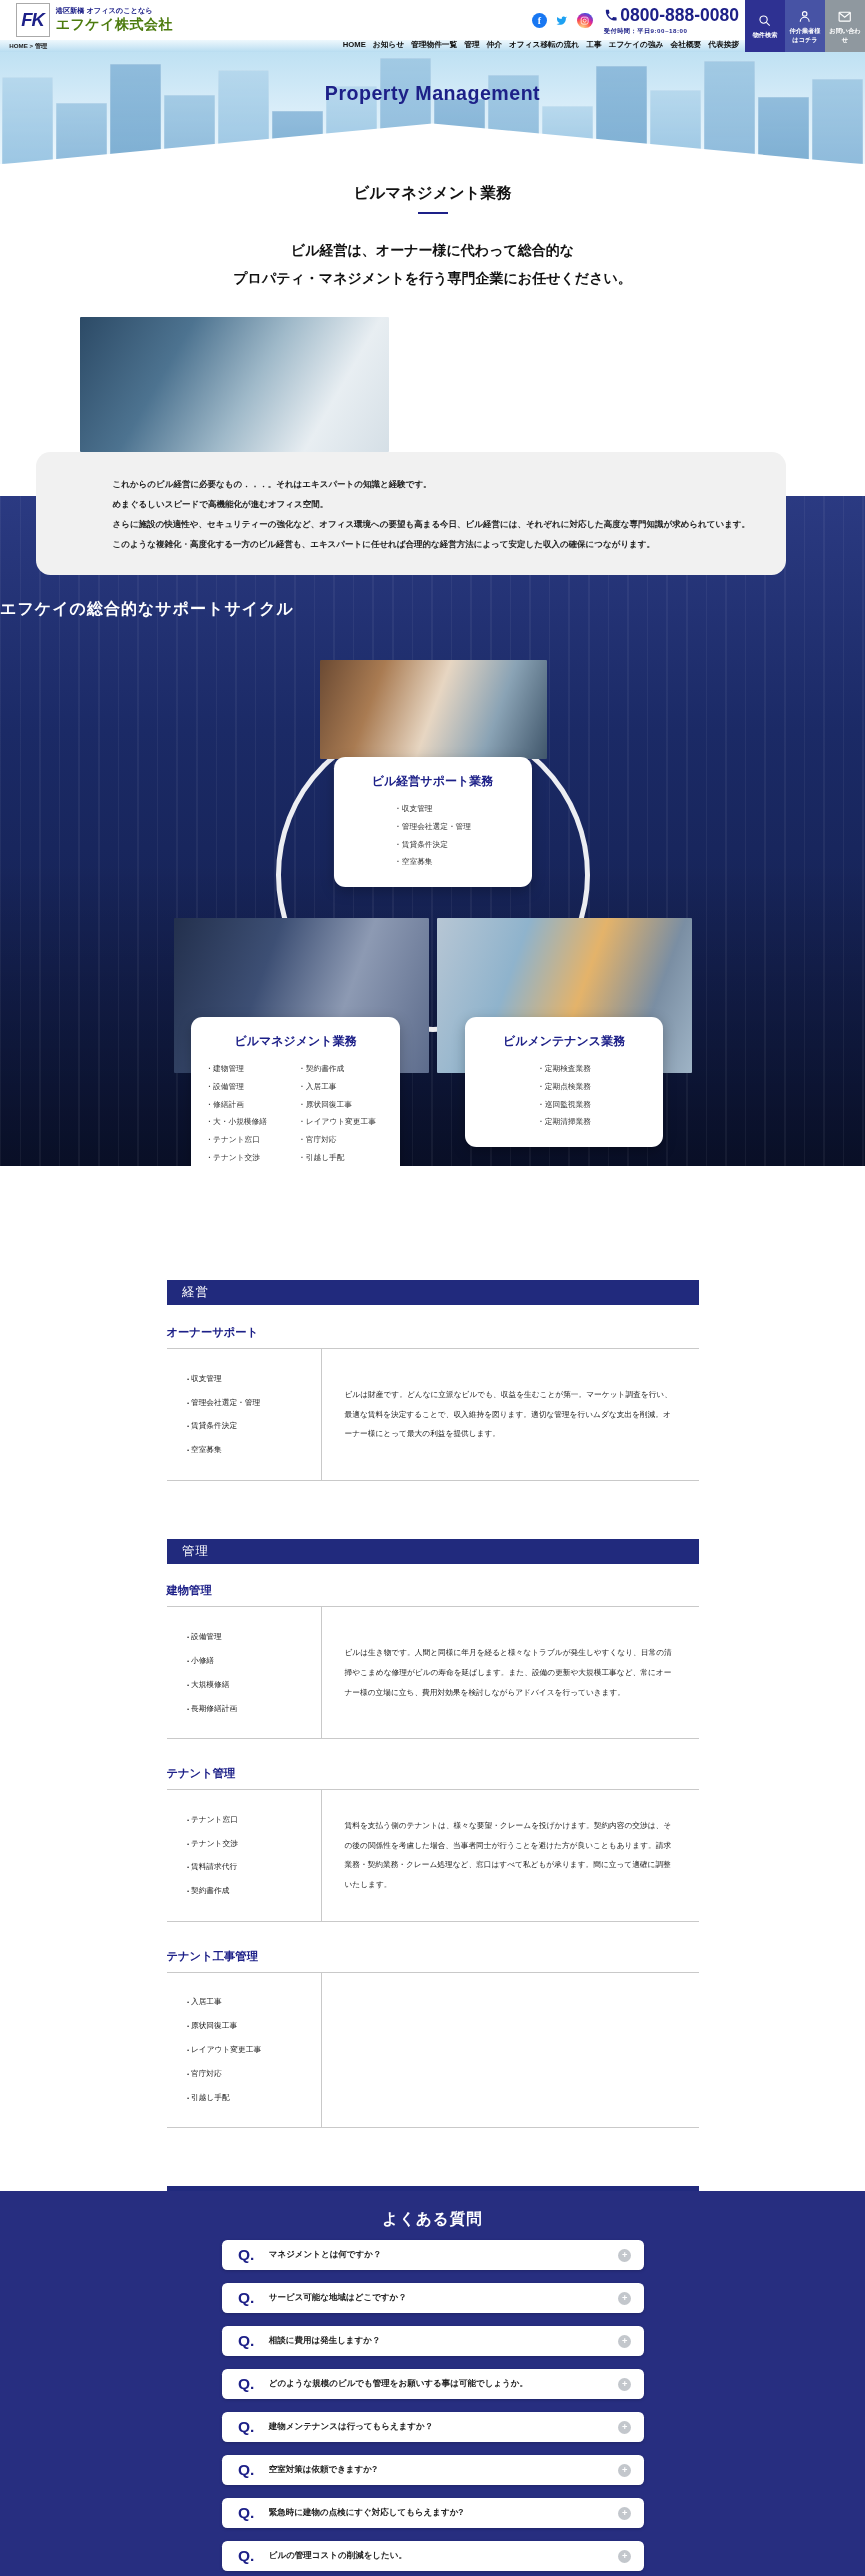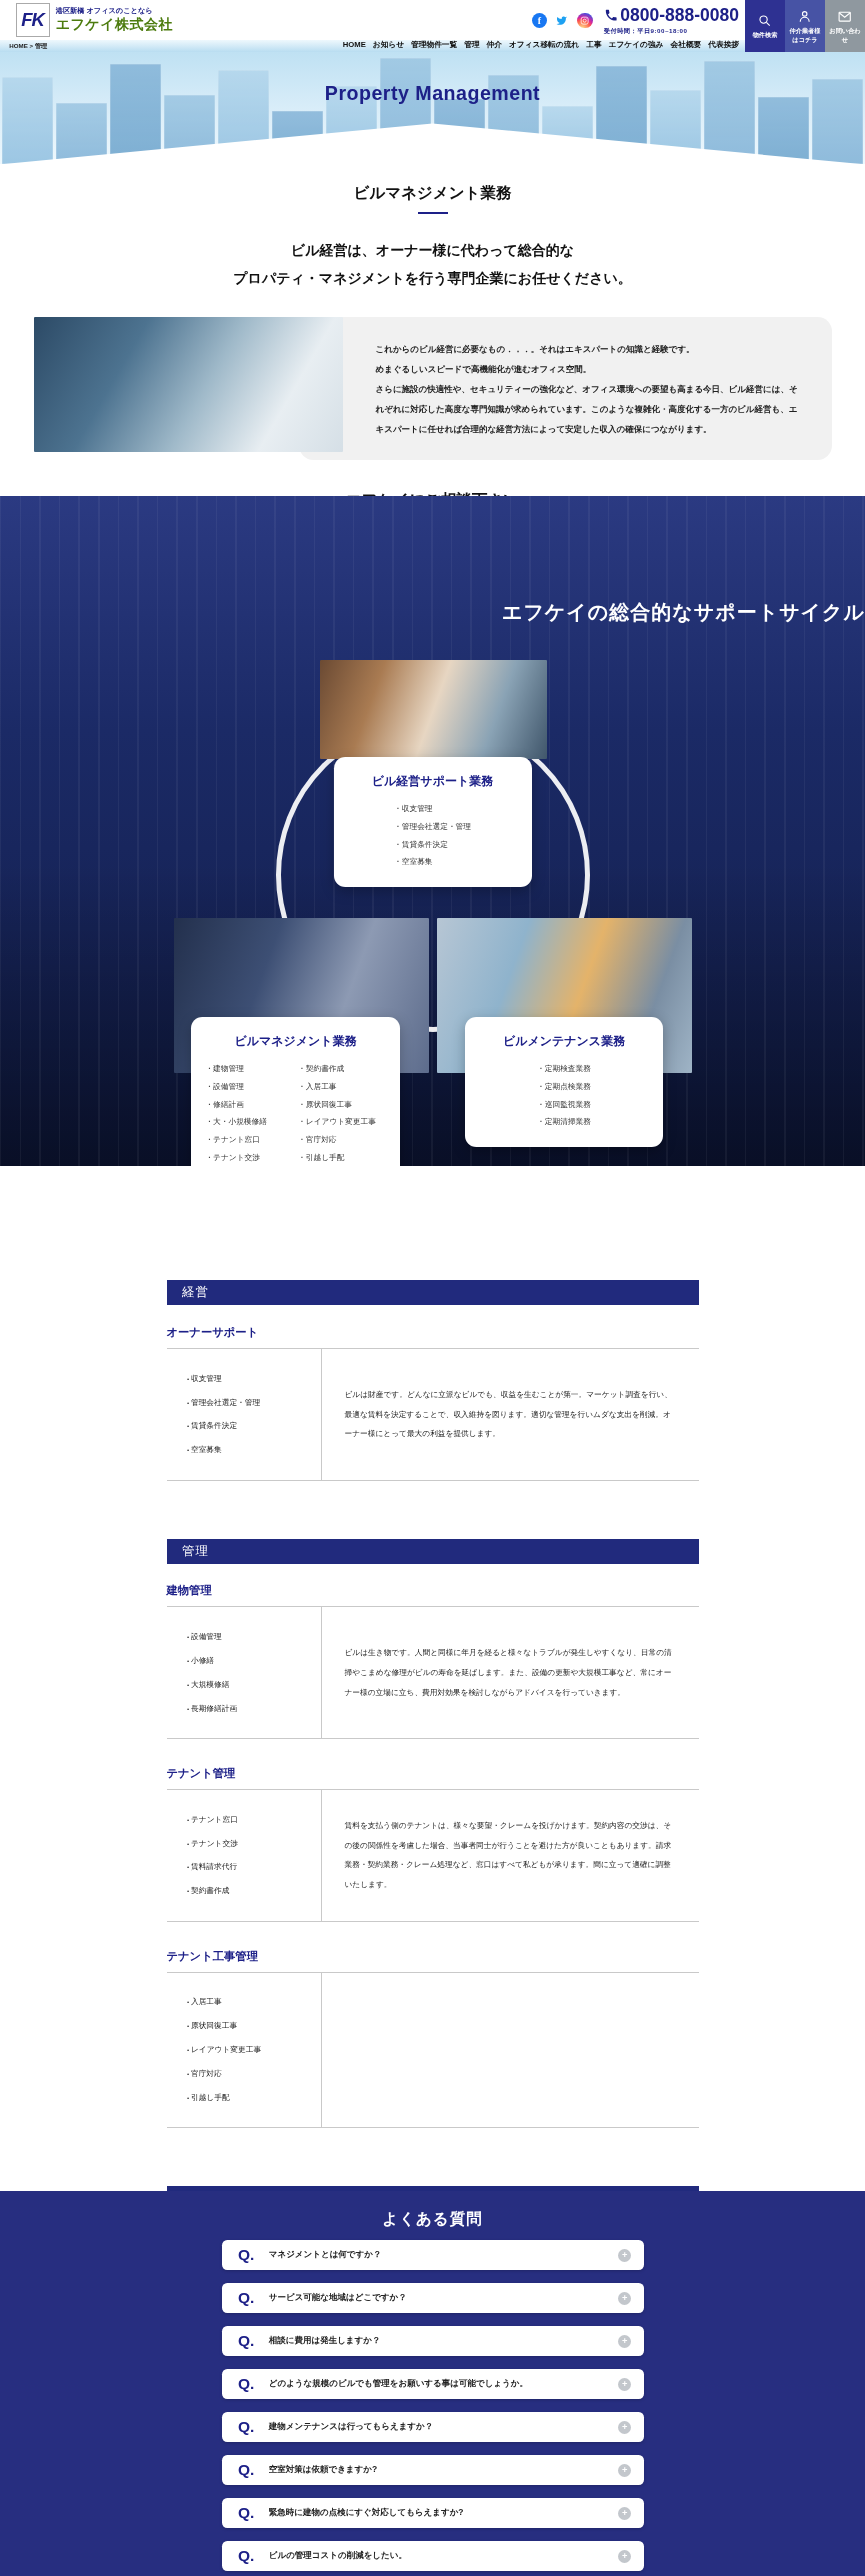--- a/index.html
+++ b/index.html
@@ -39,33 +39,33 @@
   .skyline div:nth-child(odd){ background:linear-gradient(180deg,#b3d6ec,#8ebedf); }
   .skyline div:nth-child(3n){ background:linear-gradient(180deg,#86b5d8,#6ba3cc); }
   .hero-mask { position:absolute; left:0; right:0; bottom:0; height:41px; background:#fff; clip-path:polygon(50% 0, 100% 100%, 0 100%); }
   .hero-title { position:absolute; top:30px; width:100%; text-align:center; color:#1d2088; font-size:19.6px; font-weight:900; letter-spacing:0.5px; }
 
   
   .intro { height:332px; text-align:center; padding-top:18.5px; }
   .intro h2 { font-size:15.5px; font-weight:900; color:#111; }
   .title-underline { width:30px; height:2.1px; background:#1d2088; margin:8.2px auto 21.6px; }
   .lead { font-size:14px; font-weight:900; color:#111; line-height:2.0; }
-  .media-row { display:flex; width:798px; margin:25px auto 0; position:relative; text-align:left; }
+  .media-row { display:flex; width:706px; margin:25px auto 0; position:relative; text-align:left;flex-direction:column; }
   .media-photo { width:309px; height:135px; flex:none; z-index:2; border-radius:1px;
     background:linear-gradient(120deg,#2c4a66 0%,#4d7390 30%,#9fb9c9 55%,#e8eef2 78%,#d5dfe6 100%); }
   .media-bubble { flex:1; margin-left:-44px; background:#f1f1f1; border-radius:14.4px; padding:23px 30px 20.6px 77px; z-index:1; }
   .media-bubble p { font-size:8.5px; font-weight:bold; color:#222; line-height:2.35; white-space:pre-line; }
   .consult { margin-top:30px; font-size:15.5px; font-weight:900; color:#111; }
 
   
   .cycle { position:relative; height:670px; background:linear-gradient(180deg,#2b3a82 0%, #1b2a66 35%, #101b45 100%); overflow:hidden; }
   .cycle::before { content:""; position:absolute; inset:0;
     background:repeating-linear-gradient(90deg, rgba(255,255,255,.05) 0 1.5px, transparent 1.5px 19.6px),
                linear-gradient(180deg, transparent 55%, rgba(0,0,0,.45) 100%); }
-  .cycle-title { position:relative; z-index:4; text-align:right; padding-top:103px; color:#fff; font-size:20px; font-weight:900; letter-spacing:1px; }
+  .cycle-title { position:relative; z-index:4; text-align:left; padding-top:103px; color:#fff; font-size:16px; font-weight:900; letter-spacing:1px; }
   .ring { position:absolute; left:calc(50% - 157px); top:222px; width:314px; height:314px; border:5.2px solid rgba(255,255,255,.92); border-radius:50%; z-index:1; }
   .cy-photo { position:absolute; z-index:2; border-radius:1px; }
   .cy-photo.top { left:calc(50% - 113px); top:164px; width:227px; height:99px;
     background:linear-gradient(110deg,#6b4a33 0%,#a97b52 25%,#e7d6c2 50%,#8aa3b5 75%,#40566b 100%); }
   .cy-photo.left { left:174px; top:422px; width:255px; height:155px;
     background:linear-gradient(110deg,#23304d 0%,#3d4f74 35%,#8d9ab3 65%,#5d6c8c 100%); }
   .cy-photo.right { left:437px; top:422px; width:255px; height:155px;
     background:linear-gradient(110deg,#b7c6d4 0%,#8fb3cc 30%,#e4b36a 55%,#7a8ea3 80%,#9fb4c6 100%); }
   .cy-card { position:absolute; z-index:3; background:#fff; border-radius:11.3px; box-shadow:0 4.1px 12.4px rgba(0,0,0,.25); padding:15.5px 14.4px; }
   .cy-card h3 { text-align:center; color:#1d2088; font-size:12px; font-weight:900; margin-bottom:10.3px; }

